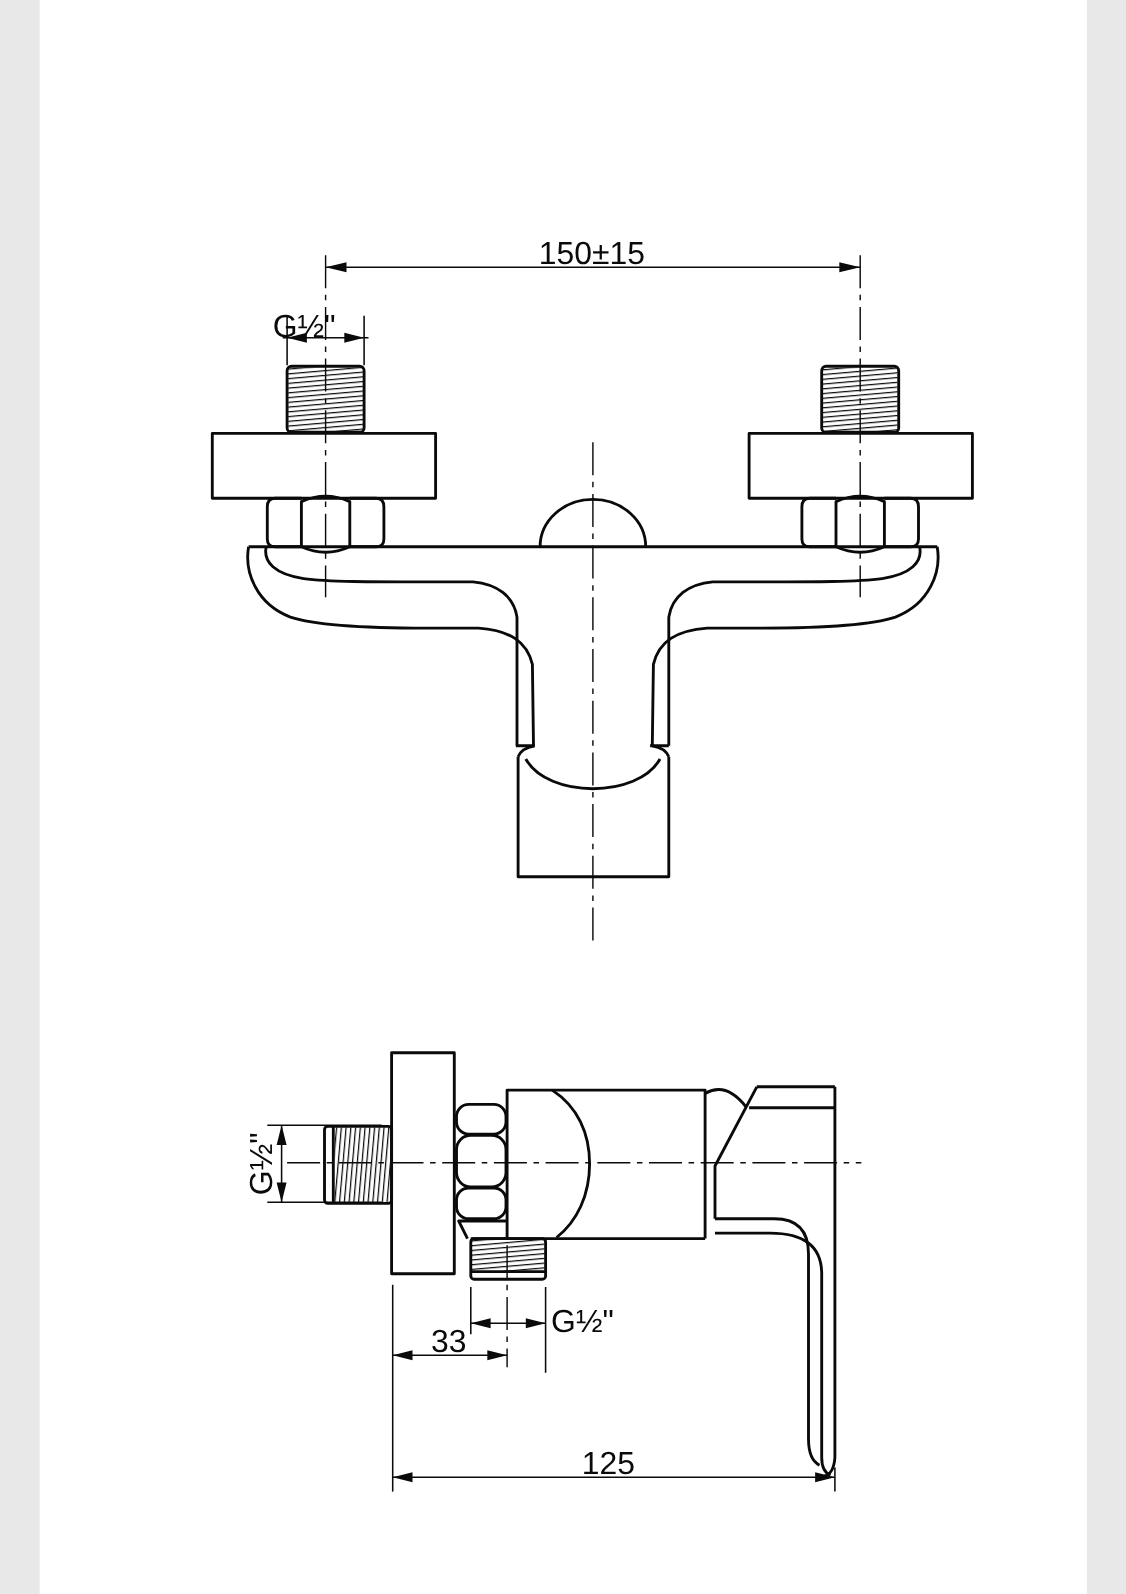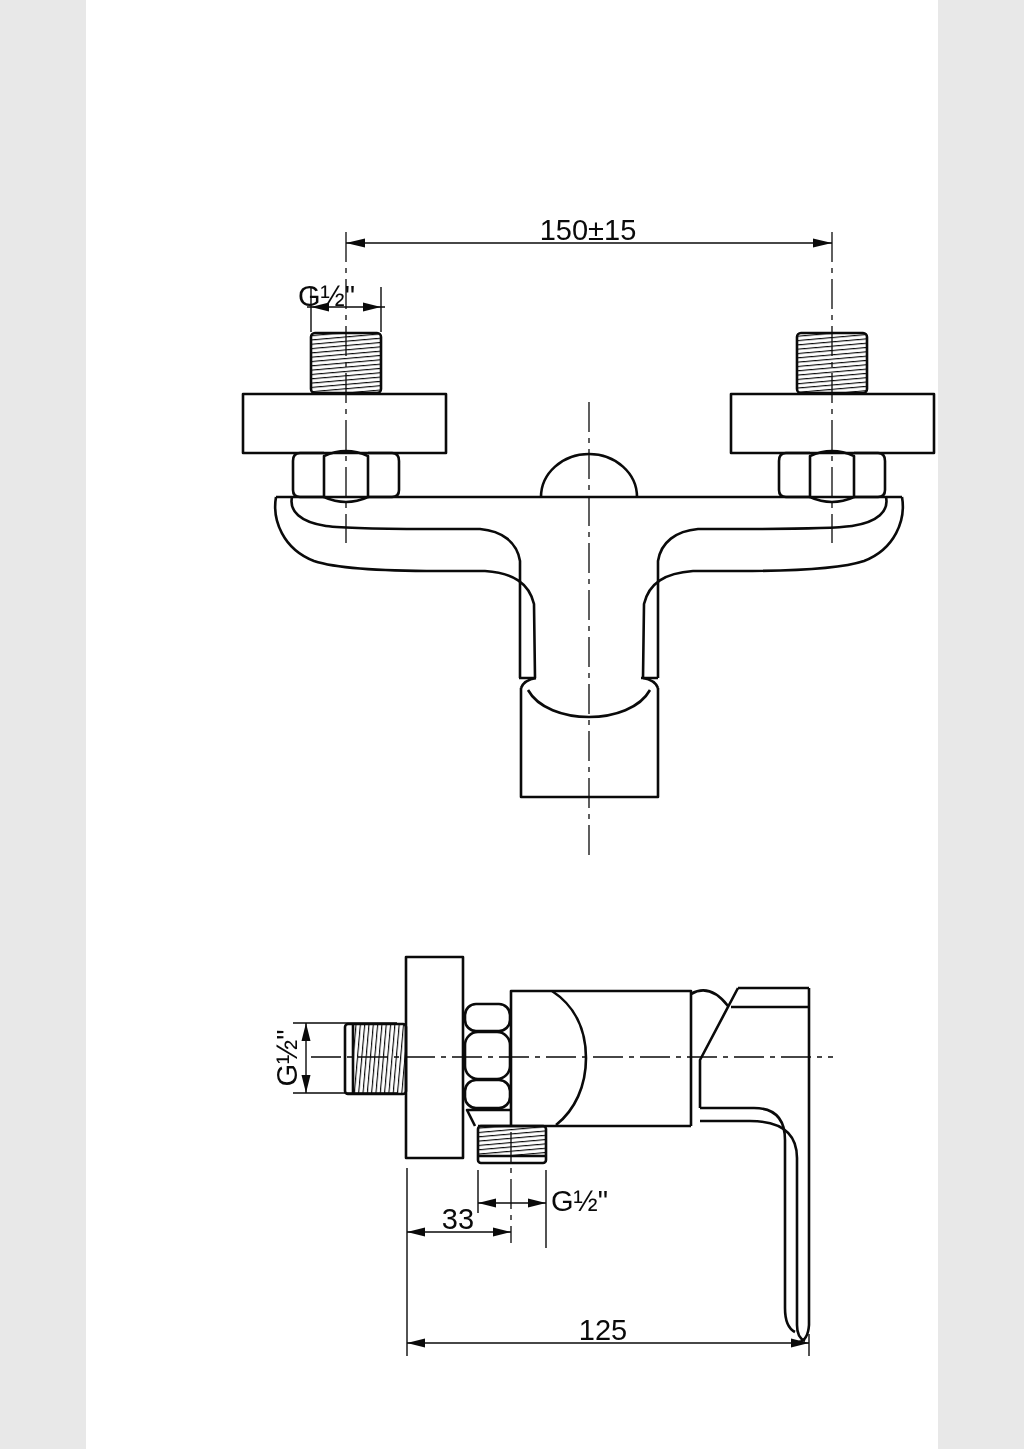--- a/index.html
+++ b/index.html
@@ -1,21 +1,21 @@
 <!DOCTYPE html>
 <html style="--line: #0a0a0a; --bg: #ffffff;"><head>
 <meta charset="utf-8">
 <style>
   :root{
     --line:#0a0a0a;
     --bg:#ffffff;
   }
   html,body{margin:0;padding:0;background:#e8e8e8;}
   .sheet{
-    width:852px;height:1449px;
+    width:952px;height:1449px;
     background:var(--bg);
     position:relative;
     margin:0 auto;
     overflow:hidden;
   }
   svg{display:block;}
   
   .ol{fill:none;stroke:var(--line);stroke-width:2.6;stroke-linejoin:round;stroke-linecap:butt;}
   
   .tl{fill:none;stroke:var(--line);stroke-width:1.4;}

